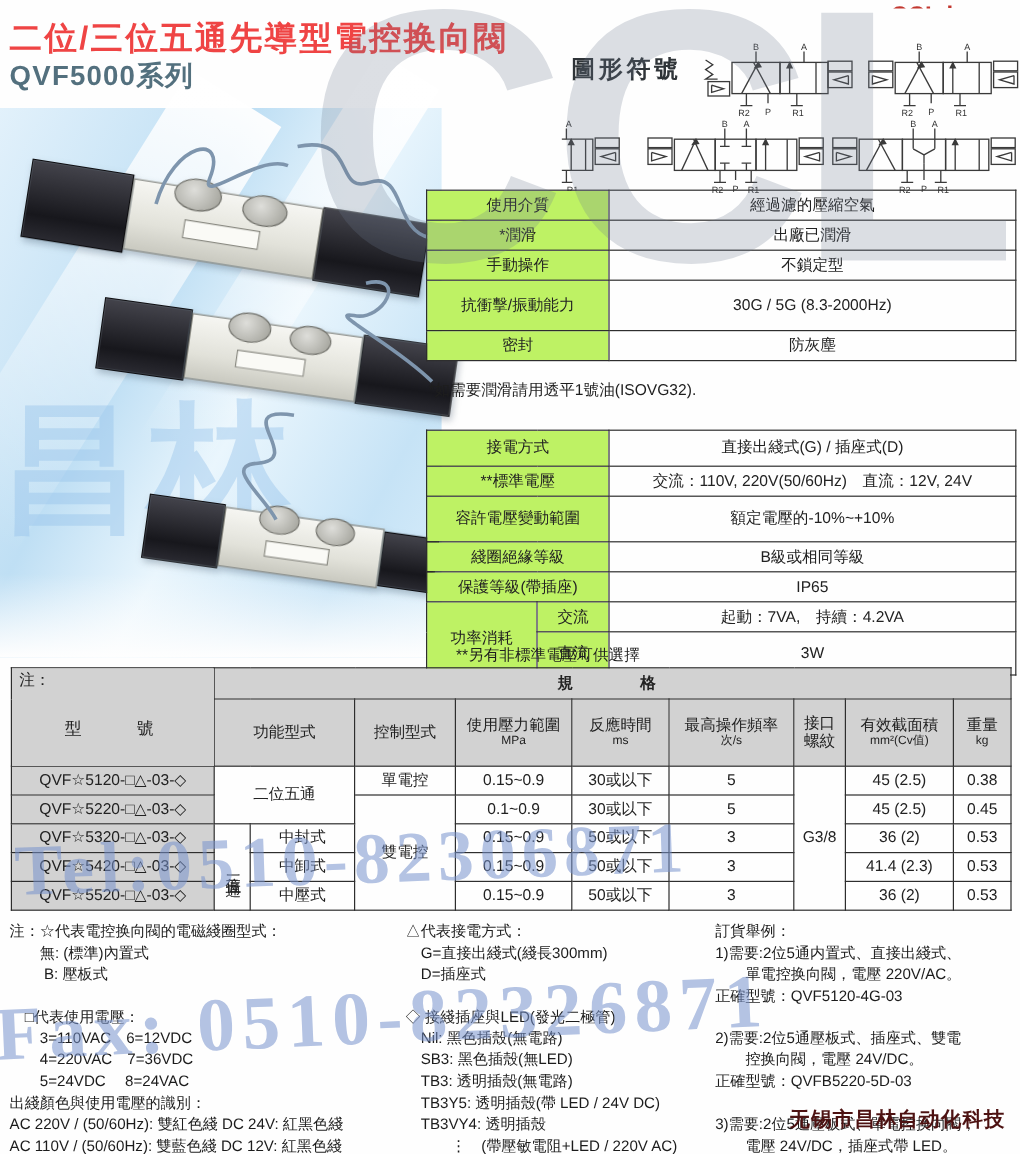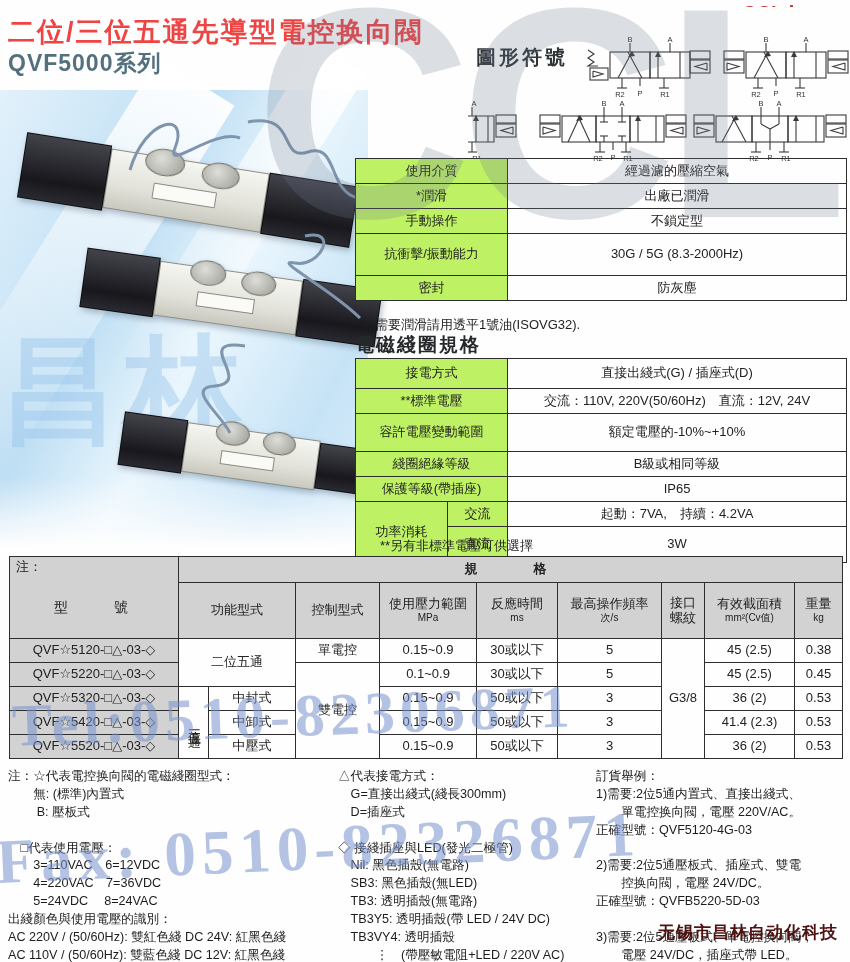--- a/index.html
+++ b/index.html
@@ -322,21 +322,20 @@
           <td>30G / 5G (8.3-2000Hz)</td>
         </tr>
     <tr style="height:25px">
           <td class="lbl">密封</td>
           <td>防灰塵</td>
         </tr>
   </tbody>
     </table>
   <div class="abs foot1">*如需要潤滑請用透平1號油(ISOVG32).</div>
 
-  <div class="abs coil-title">電磁綫圈規格</div>
   <table class="t abs coil-table">
     <colgroup>
         <col style="width:92px">
         <col style="width:60px">
         <col style="width:339px">
       </colgroup>
     <tbody>
         <tr style="height:30px">
           <td class="lbl" colspan="2">接電方式</td>
           <td>直接出綫式(G) / 插座式(D)</td>

